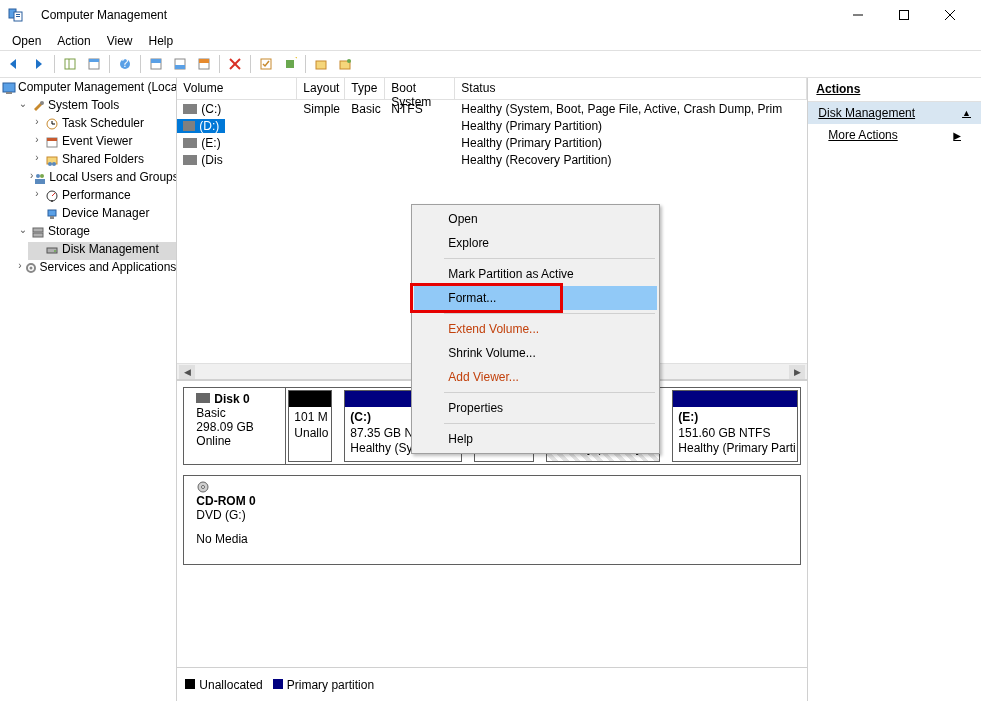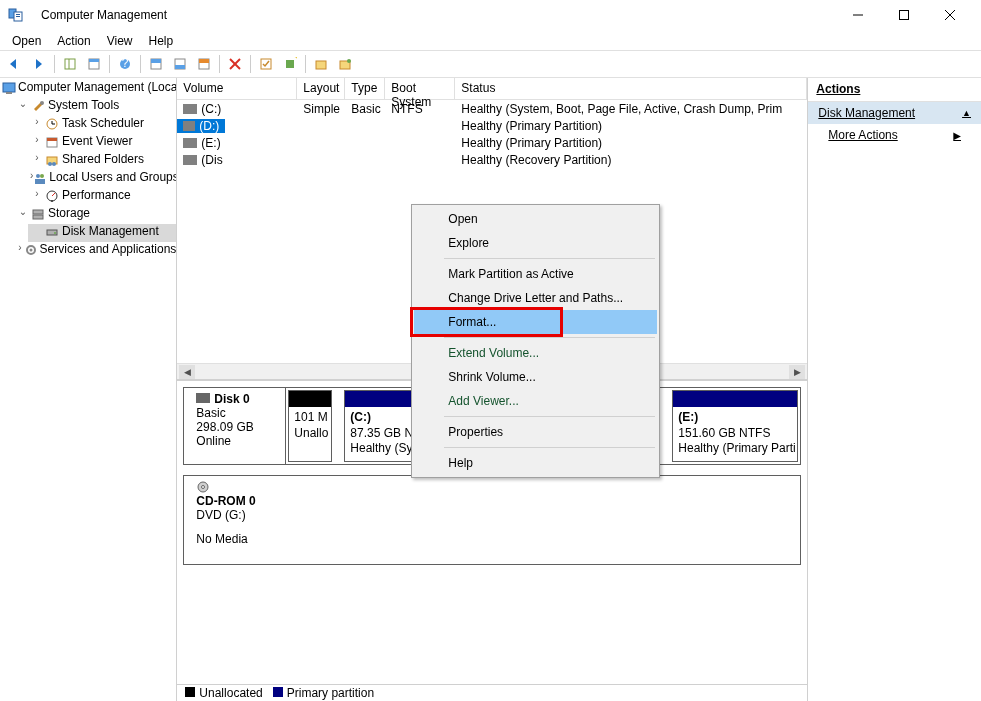--- a/index.html
+++ b/index.html
@@ -60,37 +60,37 @@
 .part .body { padding: 3px 5px; font-size: 11px; line-height: 1.3; white-space: nowrap; overflow: hidden; }
 .stripe.unalloc { background: #000; }
 .stripe.primary { background: #000080; }
 .stripe.selected { 
   background: repeating-linear-gradient(45deg, #000080 0 2px, #90a0c8 2px 6px);
 }
 .part.selected { 
   background: repeating-linear-gradient(45deg, #fff 0 4px, #e4e4e4 4px 8px);
 }
 
-.legend { height: 17px; border-top: 1px solid #d0d0d0; display: flex; align-items: center; padding: 0 8px; gap: 10px; }
+.legend { height: 34px; border-top: 1px solid #d0d0d0; display: flex; align-items: center; padding: 0 8px; gap: 10px; }
 .legend .swatch { width: 10px; height: 10px; display: inline-block; margin-right: 4px; }
 .legend .sw-unalloc { background: #000; }
 .legend .sw-primary { background: #000080; }
 
 
 .actions-pane .hdr { background: #fff; border-bottom: 1px solid #e0e0e0; padding: 4px 8px; font-weight: bold; height: 24px;}
 .actions-pane .sel { background: #d8e6f2; padding: 4px 10px; display:flex;align-items:center;}
 .actions-pane .sel .arrow { margin-left:auto; font-size:9px;}
 .actions-pane .action-item { padding: 4px 20px; display:flex;align-items:center;}
 .actions-pane .action-item .chev { margin-left:auto; font-size:10px;}
 
 
 .ctx-menu { position: absolute; left: 234px; top: 126px; width: 249px; background: #f0f0f0; border: 1px solid #a0a0a0; box-shadow: 2px 2px 3px rgba(0,0,0,0.25); padding: 2px; z-index: 1000;}
 .ctx-menu .gutter { position: absolute; left: 2px; top: 2px; bottom: 2px; width: 26px; background: #f0f0f0; }
 .ctx-menu .mi { position: relative; padding: 5px 20px 5px 34px; margin: 0; }
-.ctx-menu .mi.disabled { color: #14532d; }
+.ctx-menu .mi.disabled { color: #c2410c; }
 .ctx-menu .mi.highlighted { background: #91c9f7; }
 .ctx-menu .sep { height: 1px; background: #d0d0d0; margin: 3px 2px 3px 30px; }
 .ctx-menu .redbox { position: absolute; left: -4px; right: 94px; top: -3px; bottom: -3px; border: 3px solid #e60000; pointer-events: none; }
 
 
 svg { display: block; }
 </style>
 </head>
 <body>
 
@@ -286,20 +286,30 @@
           <div class="node">
               <span class="twisty">›</span>
               <span class="ico">
                 <svg width="14" height="14">
                   <circle cx="7" cy="7" r="5" fill="none" stroke="#333"></circle>
                   <line x1="7" y1="7" x2="10" y2="4" stroke="#d93025"></line>
                   <circle cx="7" cy="12" r="1" fill="#333"></circle>
                 </svg>
               </span>
               <span>Performance</span>
+            </div>
+          <div class="node">
+              <span class="twisty"></span>
+              <span class="ico">
+                <svg width="14" height="14">
+                  <rect x="3" y="3" width="8" height="6" fill="#5aa0e6" stroke="#2a5f9e"></rect>
+                  <rect x="5" y="9" width="4" height="3" fill="#888"></rect>
+                </svg>
+              </span>
+              <span>Device Manager</span>
             </div>
         </div>
         <div class="node">
           <span class="twisty">⌄</span>
           <span class="ico">
               <svg width="14" height="14">
                 <rect x="2" y="3" width="10" height="4" fill="#b0b0b0" stroke="#666"></rect>
                 <rect x="2" y="8" width="10" height="4" fill="#b0b0b0" stroke="#666"></rect>
               </svg>
             </span>
@@ -447,21 +457,20 @@
       <span><span class="swatch sw-unalloc"></span><span>Unallocated</span></span>
       <span><span class="swatch sw-primary"></span><span>Primary partition</span></span>
     </div>
 
     <div class="ctx-menu">
       <div class="gutter"></div>
       <div class="mi">Open</div>
       <div class="mi">Explore</div>
       <div class="sep"></div>
       <div class="mi">Mark Partition as Active</div>
-      <div class="mi">Change Drive Letter and Paths...</div>
       <div class="mi highlighted" style="position:relative">
         <span>Format...</span>
         <span class="redbox"></span>
       </div>
       <div class="sep"></div>
       <div class="mi disabled">Extend Volume...</div>
       <div class="mi">Shrink Volume...</div>
       <div class="mi disabled">Add Viewer...</div>
       <div class="sep"></div>
       <div class="mi">Properties</div>

